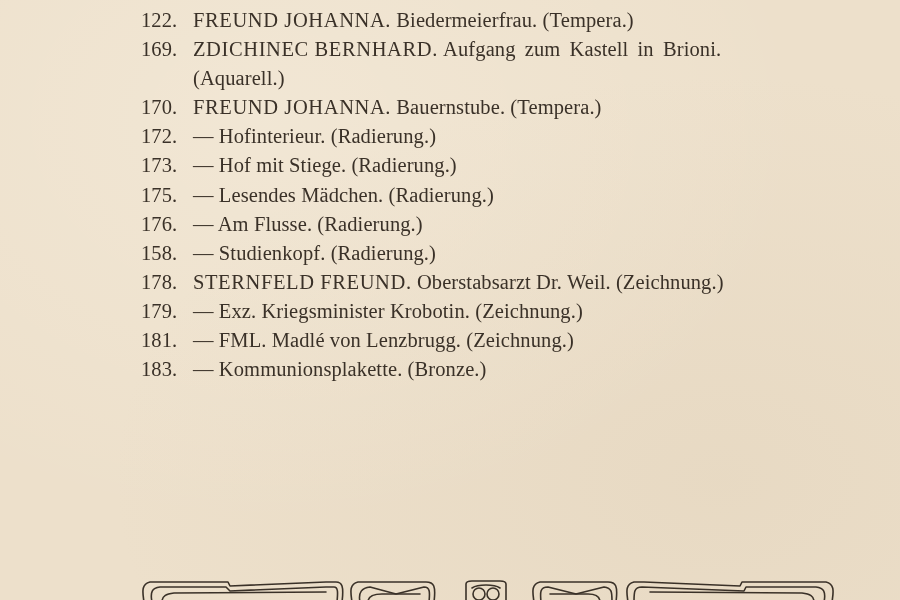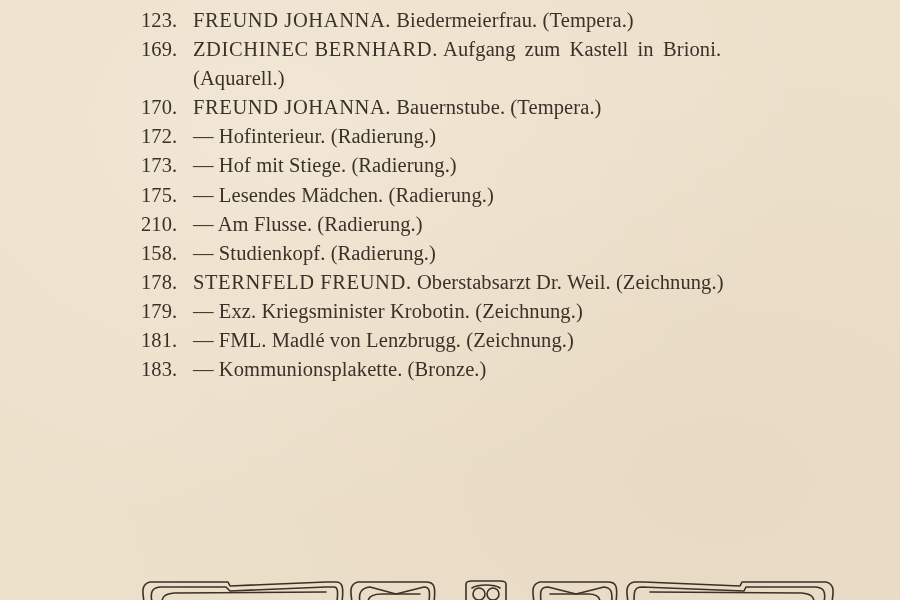--- a/index.html
+++ b/index.html
@@ -64,21 +64,21 @@
   }
 </style>
 </head>
 <body>
 
 <div class="page">
 
   <ol class="catalog">
 
     <li class="entry">
-      <span class="num">123.</span><span class="artist">FREUND JOHANNA.</span> <span>Biedermeierfrau.</span> <span>(Tempera.)</span>
+      <span class="num">122.</span><span class="artist">FREUND JOHANNA.</span> <span>Biedermeierfrau.</span> <span>(Tempera.)</span>
     </li>
 
     <li class="entry wrap">
       <span class="num">169.</span><span class="artist">ZDICHINEC BERNHARD.</span> <span style="word-spacing:4px;">Aufgang zum Kastell in Brioni.</span>
       <span class="cont">(Aquarell.)</span>
     </li>
 
     <li class="entry">
       <span class="num">170.</span><span class="artist">FREUND JOHANNA.</span> <span>Bauernstube.</span> <span>(Tempera.)</span>
     </li>
@@ -91,21 +91,21 @@
     <li class="entry">
       <span class="num">173.</span><span>—</span> <span>Hof mit Stiege.</span> <span>(Radierung.)</span>
     </li>
 
 
     <li class="entry">
       <span class="num">175.</span><span>—</span> <span>Lesendes Mädchen.</span> <span>(Radierung.)</span>
     </li>
 
     <li class="entry">
-      <span class="num">210.</span><span>—</span> <span>Am Flusse.</span> <span>(Radierung.)</span>
+      <span class="num">176.</span><span>—</span> <span>Am Flusse.</span> <span>(Radierung.)</span>
     </li>
 
     <li class="entry">
       <span class="num">158.</span><span>—</span> <span>Studienkopf.</span> <span>(Radierung.)</span>
     </li>
 
     <li class="entry">
       <span class="num">178.</span><span class="artist">STERNFELD FREUND.</span> <span>Oberstabsarzt Dr. Weil.</span> <span>(Zeichnung.)</span>
     </li>
 

